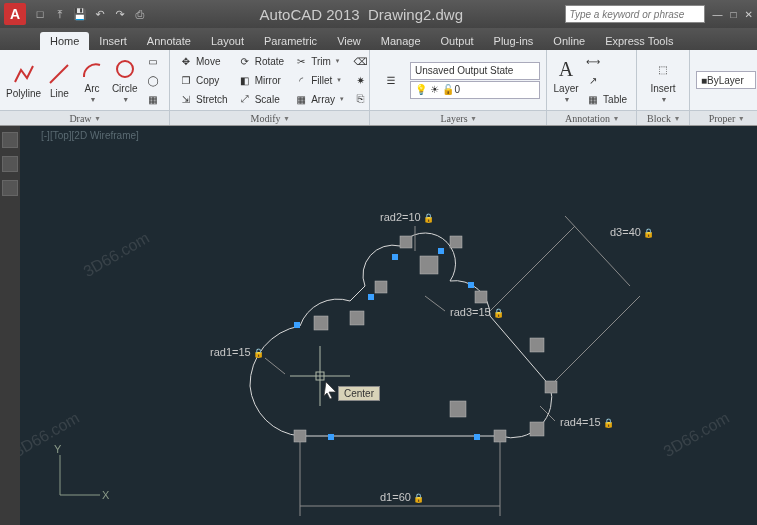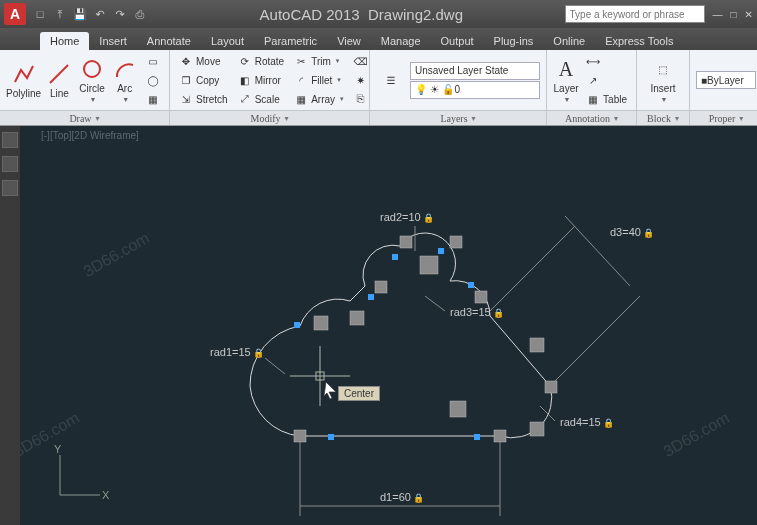--- a/index.html
+++ b/index.html
@@ -3,21 +3,21 @@
 <meta charset="utf-8">
 <style>
 * { margin: 0; padding: 0; box-sizing: border-box; font-family: "Segoe UI", Tahoma, sans-serif; }
 body { width: 757px; height: 525px; background: #3a3a3a; overflow: hidden; position: relative; }
 
 .titlebar { height: 28px; background: linear-gradient(#5a5a5a,#444); display: flex; align-items: center; color: #ddd; font-size: 11px; padding: 0 4px; }
 .app-logo { width: 22px; height: 22px; background: #c33; border-radius: 2px; display: flex; align-items: center; justify-content: center; color: #fff; font-weight: bold; font-size: 14px; margin-right: 6px; }
 .qat { display: flex; gap: 4px; margin-right: 10px; }
 .qat-btn { width: 16px; height: 16px; display: flex; align-items: center; justify-content: center; color: #ccc; font-size: 11px; cursor: pointer; }
 .title-center { flex: 1; text-align: center; color: #ccc; font-size: 15px; }
-.search-box { width: 140px; height: 18px; background: #fff; border: 1px solid #888; font-size: 10px; padding: 0 4px; color: #888; }
+.search-box { width: 140px; height: 18px; background: #fff; border: 1px solid #888; font-size: 10px; padding: 0 4px; color: #888; font-style: italic; }
 .win-controls { display: flex; gap: 8px; margin-left: 8px; color: #ccc; font-size: 10px; }
 
 .ribbon-tabs { height: 22px; background: linear-gradient(#555,#444); display: flex; align-items: flex-end; padding-left: 40px; font-size: 11px; }
 .tab { padding: 3px 10px; color: #ddd; cursor: pointer; border-radius: 3px 3px 0 0; margin-top: 18px; }
 .tab.active { background: #f0f3f7; color: #333; }
 
 .ribbon { height: 76px; background: #f0f3f7; border-bottom: 1px solid #999; display: flex; }
 .panel { border-right: 1px solid #c0c8d0; display: flex; flex-direction: column; }
 .panel-body { flex: 1; display: flex; align-items: center; padding: 2px 6px; gap: 4px; }
 .panel-label { height: 15px; background: #e0e4e8; border-top: 1px solid #c0c8d0; font-size: 10px; color: #555; text-align: center; display: flex; align-items: center; justify-content: center; padding: 0 4px; position: relative; font-family: Liberation Serif, serif; }
@@ -103,33 +103,33 @@
         <span class="ic">
             <svg width="24" height="24">
               <line x1="3" y1="21" x2="21" y2="3" stroke="#c33" stroke-width="2"></line>
             </svg>
           </span>
         <span>Line</span>
       </div>
       <div class="big-btn">
         <span class="ic">
             <svg width="24" height="24">
+              <path d="M4 20 A 12 12 0 0 1 20 8" stroke="#c33" fill="none" stroke-width="2"></path>
+            </svg>
+          </span>
+        <span>Arc</span>
+          <span class="dropdown-arrow">▼</span>
+      </div>
+      <div class="big-btn">
+        <span class="ic">
+            <svg width="24" height="24">
               <circle cx="12" cy="12" r="8" stroke="#c33" fill="none" stroke-width="2"></circle>
             </svg>
           </span>
         <span>Circle</span>
-          <span class="dropdown-arrow">▼</span>
-      </div>
-      <div class="big-btn">
-        <span class="ic">
-            <svg width="24" height="24">
-              <path d="M4 20 A 12 12 0 0 1 20 8" stroke="#c33" fill="none" stroke-width="2"></path>
-            </svg>
-          </span>
-        <span>Arc</span>
           <span class="dropdown-arrow">▼</span>
       </div>
       <div class="col3">
         <span class="small-btn">
             <span class="ic">▭</span>
           </span>
         <span class="small-btn">
             <span class="ic">◯</span>
           </span>
         <span class="small-btn">
@@ -202,21 +202,21 @@
     <div class="panel-label">Modify</div>
   </div>
 
   <div class="panel" style="width:185px">
     <div class="panel-body">
       <div class="big-btn" style="width:30px">
         <span class="ic">☰</span>
       </div>
       <div class="col3" style="flex:1">
         <div class="layer-combo">
-            <span>Unsaved Layer State</span>
+            <span>Unsaved Output State</span>
           </div>
         <div class="layer-combo">💡 ☀ 🔓 <span>0</span></div>
       </div>
     </div>
     <div class="panel-label">Layers</div>
   </div>
 
   <div class="panel" style="width:90px">
     <div class="panel-body">
       <div class="big-btn">

